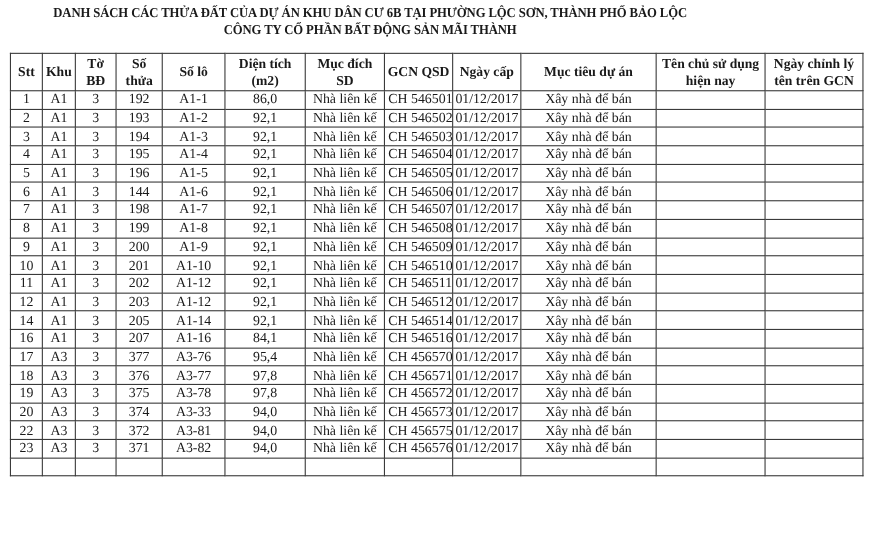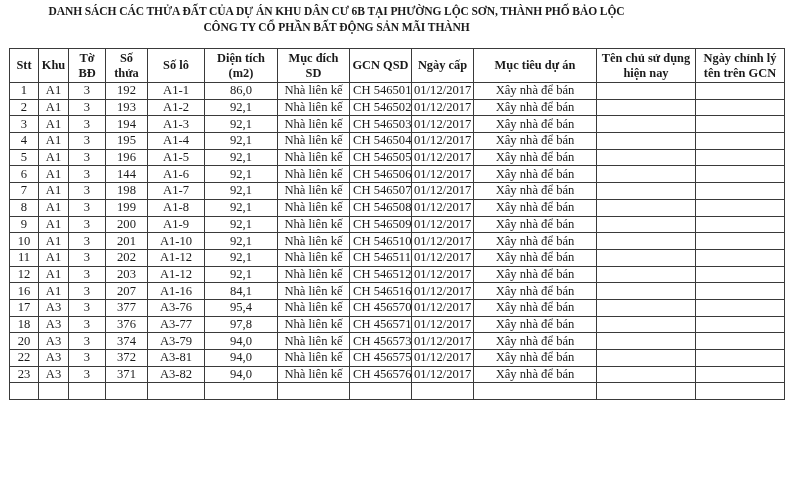--- a/index.html
+++ b/index.html
@@ -237,20 +237,34 @@
         <td class="c">A1-12</td>
         <td class="c">92,1</td>
         <td class="c">Nhà liên kế</td>
         <td class="l">CH 546512</td>
         <td class="c">01/12/2017</td>
         <td class="c">Xây nhà để bán</td>
         <td class="l"></td>
         <td class="l"></td>
       </tr>
       <tr>
+        <td class="c">14</td>
+        <td class="c">A1</td>
+        <td class="c">3</td>
+        <td class="c">205</td>
+        <td class="c">A1-14</td>
+        <td class="c">92,1</td>
+        <td class="c">Nhà liên kế</td>
+        <td class="l">CH 546514</td>
+        <td class="c">01/12/2017</td>
+        <td class="c">Xây nhà để bán</td>
+        <td class="l"></td>
+        <td class="l"></td>
+      </tr>
+      <tr>
         <td class="c">16</td>
         <td class="c">A1</td>
         <td class="c">3</td>
         <td class="c">207</td>
         <td class="c">A1-16</td>
         <td class="c">84,1</td>
         <td class="c">Nhà liên kế</td>
         <td class="l">CH 546516</td>
         <td class="c">01/12/2017</td>
         <td class="c">Xây nhà để bán</td>
@@ -279,25 +293,39 @@
         <td class="c">A3-77</td>
         <td class="c">97,8</td>
         <td class="c">Nhà liên kế</td>
         <td class="l">CH 456571</td>
         <td class="c">01/12/2017</td>
         <td class="c">Xây nhà để bán</td>
         <td class="l"></td>
         <td class="l"></td>
       </tr>
       <tr>
+        <td class="c">19</td>
+        <td class="c">A3</td>
+        <td class="c">3</td>
+        <td class="c">375</td>
+        <td class="c">A3-78</td>
+        <td class="c">97,8</td>
+        <td class="c">Nhà liên kế</td>
+        <td class="l">CH 456572</td>
+        <td class="c">01/12/2017</td>
+        <td class="c">Xây nhà để bán</td>
+        <td class="l"></td>
+        <td class="l"></td>
+      </tr>
+      <tr>
         <td class="c">20</td>
         <td class="c">A3</td>
         <td class="c">3</td>
         <td class="c">374</td>
-        <td class="c">A3-79</td>
+        <td class="c">A3-33</td>
         <td class="c">94,0</td>
         <td class="c">Nhà liên kế</td>
         <td class="l">CH 456573</td>
         <td class="c">01/12/2017</td>
         <td class="c">Xây nhà để bán</td>
         <td class="l"></td>
         <td class="l"></td>
       </tr>
       <tr>
         <td class="c">22</td>

